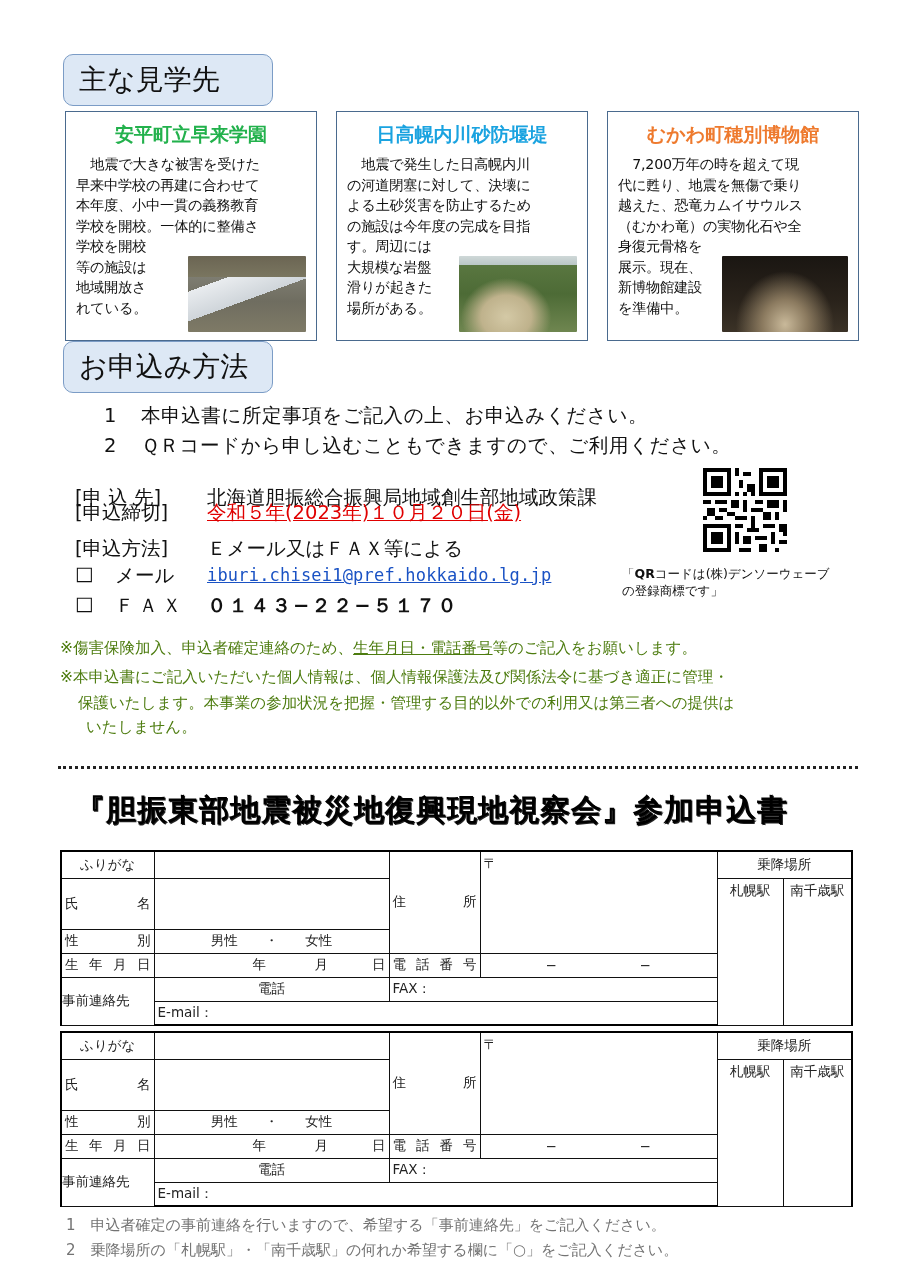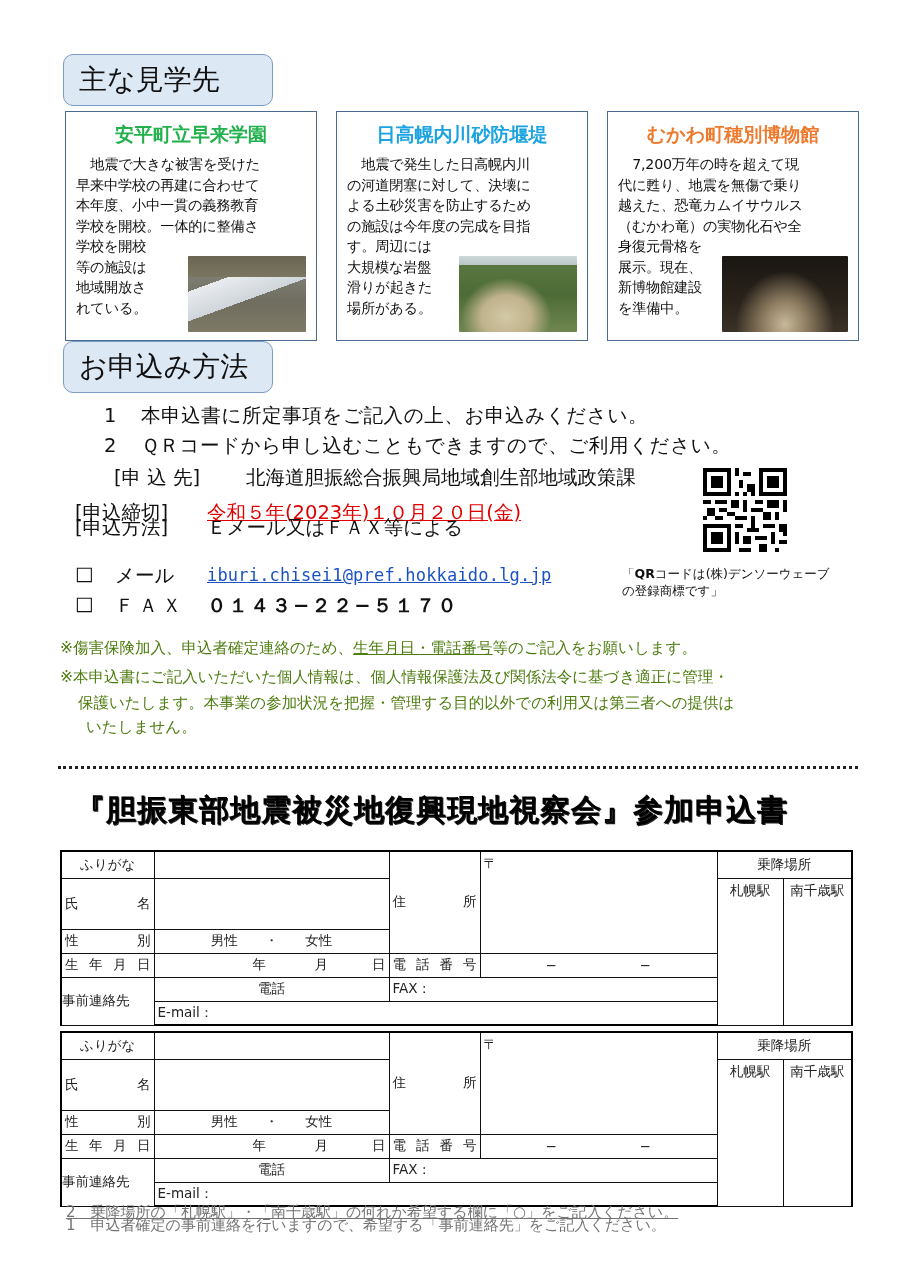--- a/index.html
+++ b/index.html
@@ -124,29 +124,29 @@
 
 <div class="section-heading" style="top:341px;">お申込み方法</div>
 
 <div class="apply-line" style="top:402px;">
   <span>1</span><span style="display:inline-block;width:24px;"></span><span>本申込書に所定事項をご記入の上、お申込みください。</span>
 </div>
 <div class="apply-line" style="top:432px;">
   <span>2</span><span style="display:inline-block;width:24px;"></span><span>ＱＲコードから申し込むこともできますので、ご利用ください。</span>
 </div>
 
-<div class="info-row" style="top:464px;margin-left:39px;">
+<div class="info-row" style="top:484px;">
   <span class="lbl">[申 込 先]</span>
   <span>北海道胆振総合振興局地域創生部地域政策課</span>
 </div>
 <div class="info-row" style="top:499px;">
   <span class="lbl">[申込締切]</span>
   <span class="red-date">令和５年(2023年)１０月２０日(金)</span>
 </div>
-<div class="info-row" style="top:514px;">
+<div class="info-row" style="top:535px;">
   <span class="lbl">[申込方法]</span>
   <span>Ｅメール又はＦＡＸ等による</span>
 </div>
 <div class="info-row" style="top:562px;">
   <span style="width:40px;">□</span>
   <span style="width:92px;">メール</span>
   <span class="mail-link" style="line-height:26px;">iburi.chisei1@pref.hokkaido.lg.jp</span>
 </div>
 <div class="info-row" style="top:592px;">
   <span style="width:40px;">□</span>
@@ -388,13 +388,13 @@
     <td class="center">電話</td>
     <td colspan="2">FAX：</td>
   </tr>
   <tr class="outer-bottom">
     <td colspan="3">E-mail：</td>
   </tr>
 </tbody>
   </table>
 
 <div class="footnote" style="top:1216px;">1　申込者確定の事前連絡を行いますので、希望する「事前連絡先」をご記入ください。</div>
-<div class="footnote" style="top:1203px;text-decoration:underline;">2　乗降場所の「札幌駅」・「南千歳駅」の何れか希望する欄に「○」をご記入ください。</div>
+<div class="footnote" style="top:1241px;">2　乗降場所の「札幌駅」・「南千歳駅」の何れか希望する欄に「○」をご記入ください。</div>
 
 </body></html>

